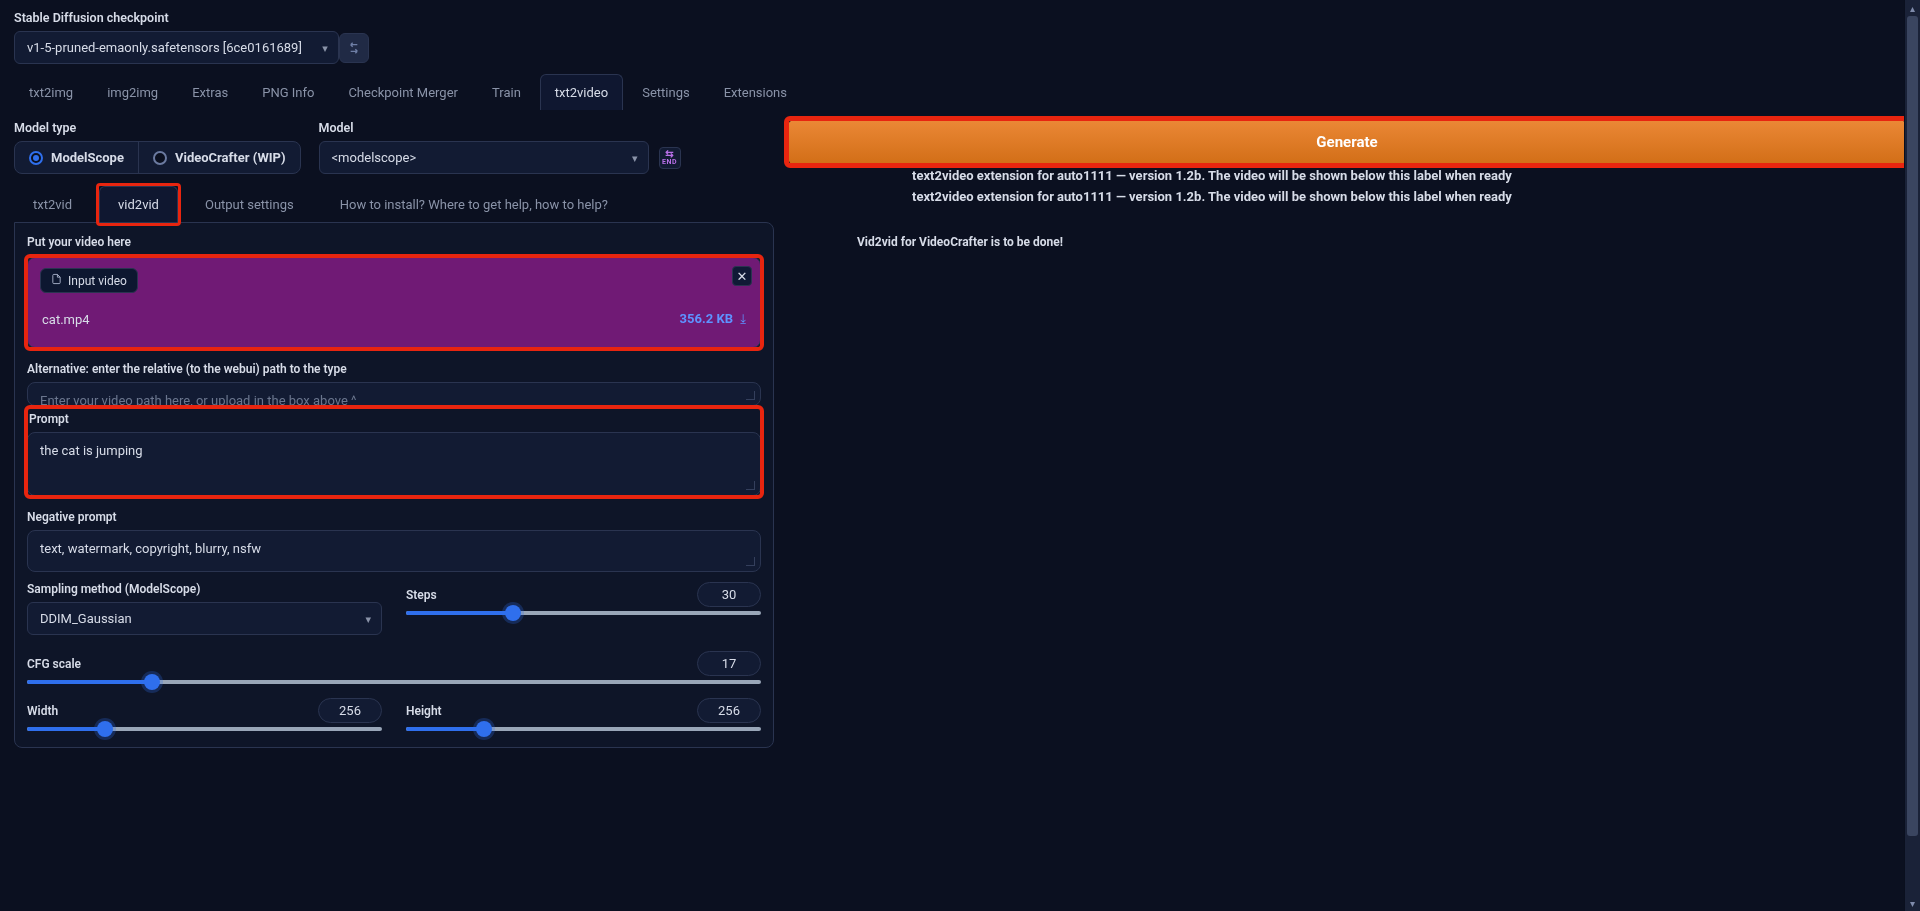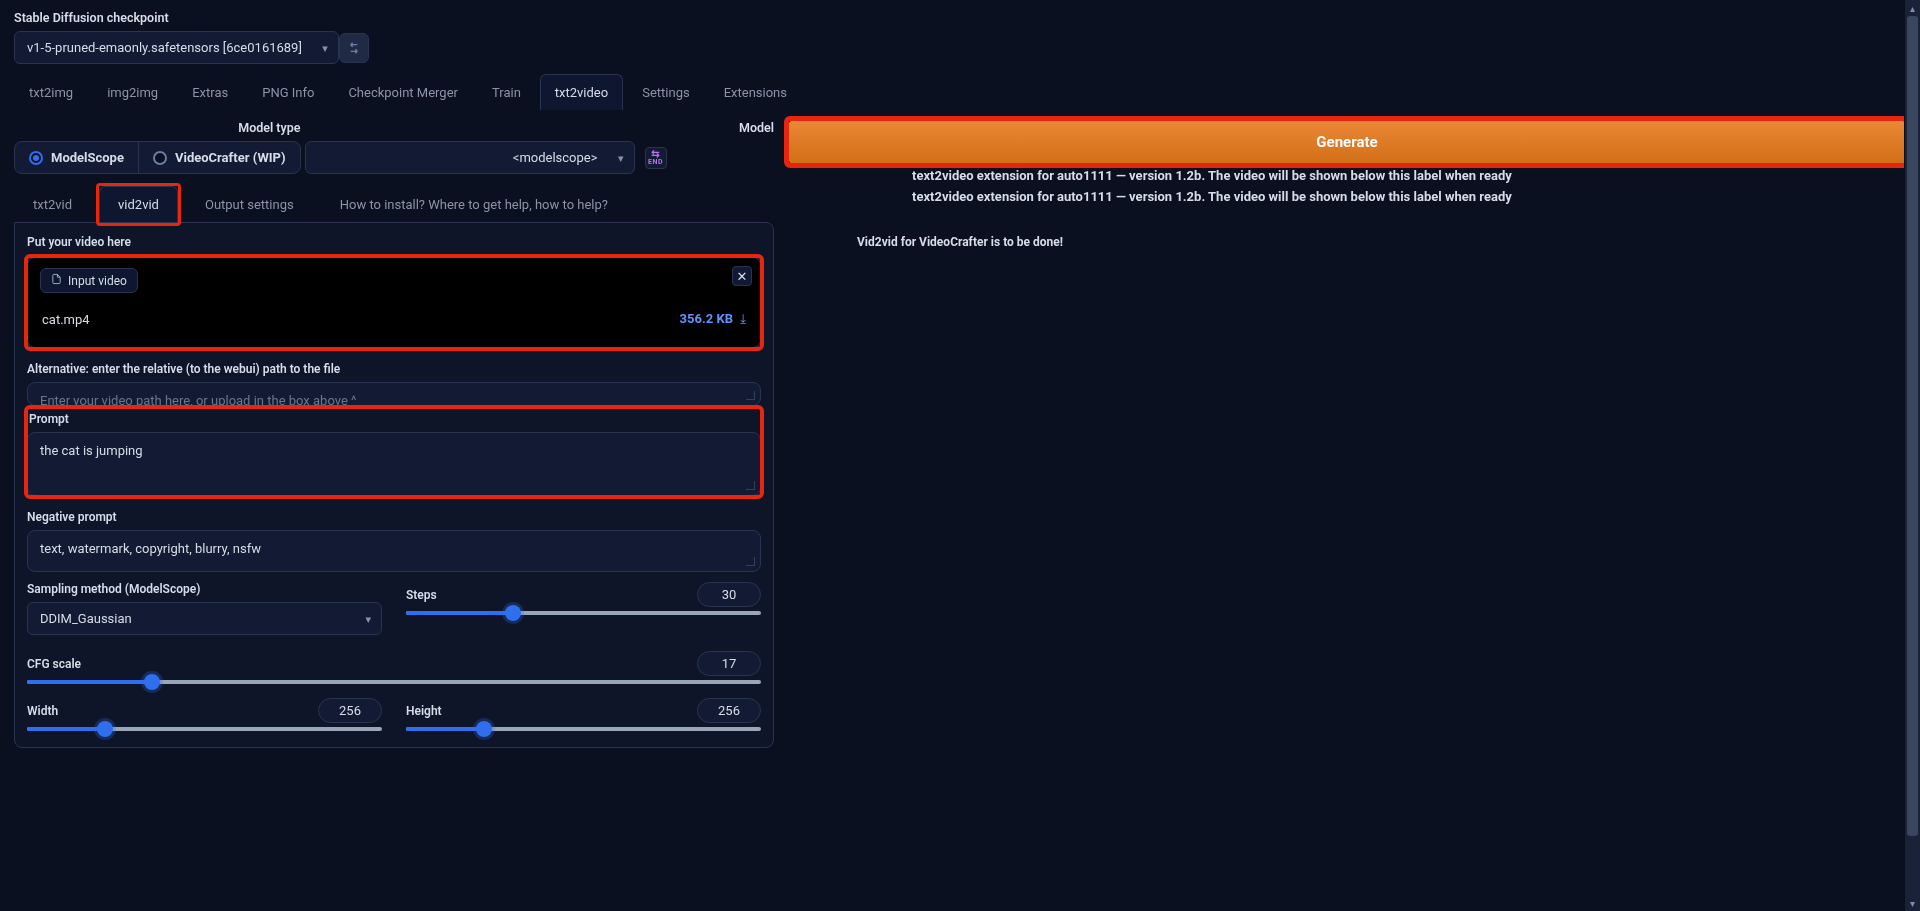--- a/index.html
+++ b/index.html
@@ -68,21 +68,21 @@
   .seg .opt{
     display:flex;align-items:center;gap:8px;padding:8px 14px;color:var(--text);border-right:1px solid var(--border);
   }
   .seg .opt:last-child{border-right:none;}
   .radio{
     width:14px;height:14px;border-radius:50%;border:2px solid #6b7aa0;display:inline-block;position:relative;background:#0b1020;
   }
   .radio.checked{border-color:var(--accent);}
   .radio.checked::after{content:"";position:absolute;inset:2px;border-radius:50%;background:var(--accent);}
 
-  .model-row{display:flex;gap:4px;align-items:flex-end;text-align:right;}
+  .model-row{display:flex;gap:18px;align-items:flex-end;}
   .model-select{min-width:330px;}
 
   .end-btn{
     width:22px;height:22px;border:1px solid var(--border);border-radius:4px;display:flex;align-items:center;justify-content:center;
     color:#b86fe8;font-size:10px;font-weight:700;background:var(--input);
     flex-direction:column;line-height:1;
   }
   .end-btn .arrows{font-size:10px;color:#b86fe8;}
   .end-btn .endtxt{font-size:7px;color:#b86fe8;letter-spacing:0.5px;}
 
@@ -102,21 +102,21 @@
   
   .panel{
     border:1px solid var(--border);border-radius:0 8px 8px 8px;background:#0e1528;padding:12px 12px 18px 12px;
   }
 
   .small-label{font-size:12px;color:var(--text);font-weight:600;}
   .center-note{margin-left:auto;margin-right:auto;font-weight:700;}
 
   
   .dropzone{
-    border:1px solid var(--border);border-radius:8px;background:#000000;padding:10px 12px;position:relative;margin-top:8px;
+    border:1px solid var(--border);border-radius:8px;background:#701a75;padding:10px 12px;position:relative;margin-top:8px;
   }
   .tag{
     display:inline-flex;align-items:center;gap:6px;border:1px solid var(--border);border-radius:6px;padding:4px 10px;background:#0d1730;color:var(--text);font-size:12px;
   }
   .tag .doc{font-size:12px;color:#aab3cc;}
   .close-x{
     position:absolute;right:8px;top:8px;width:20px;height:20px;border:1px solid var(--border);border-radius:4px;display:flex;align-items:center;justify-content:center;color:var(--text);
     background:#101a36;
   }
   .file-row{display:flex;justify-content:space-between;align-items:center;margin-top:12px;padding:6px 2px 10px 2px;}
@@ -268,21 +268,21 @@
           </div>
           <div class="file-row">
             <span>cat.mp4</span>
             <span class="file-size">
               <span>356.2 KB</span><span class="dl"> ⤓</span>
             </span>
           </div>
         </div>
       </div>
 
-      <div style="margin-top:14px" class="small-label">Alternative: enter the relative (to the webui) path to the file</div>
+      <div style="margin-top:14px" class="small-label">Alternative: enter the relative (to the webui) path to the type</div>
 
       <div class="ta-wrap" style="margin-top:6px;">
         <div class="text-input placeholder" style="height:24px;" title="Enter your video path here, or upload in the box above ^">Enter your video path here, or upload in the box above ^</div>
         <span class="resize-corner"></span>
       </div>
 
       <div class="hl-box" style="margin-top:2px;padding:0;">
         <div style="padding:0 0 0 0;">
           <div class="small-label" style="padding:4px 0 6px 2px">Prompt</div>
           <div class="ta-wrap">

